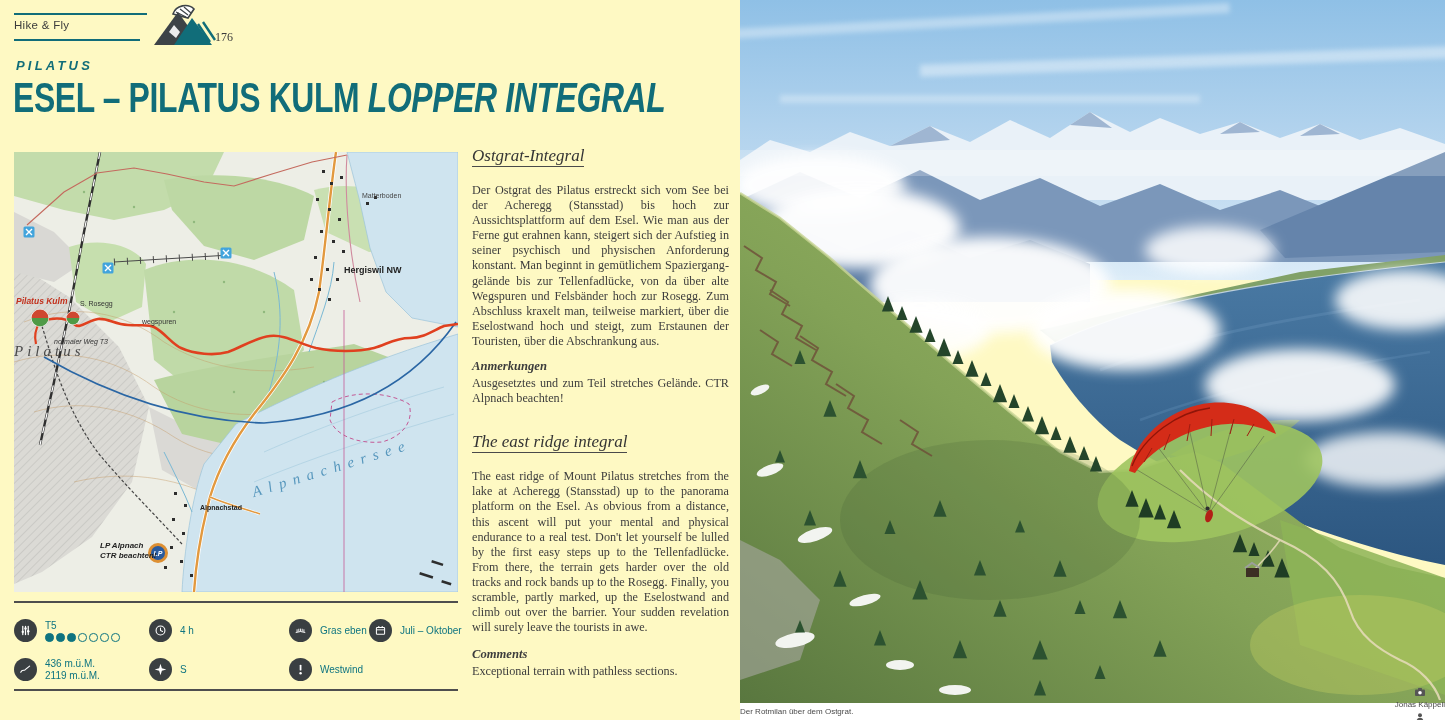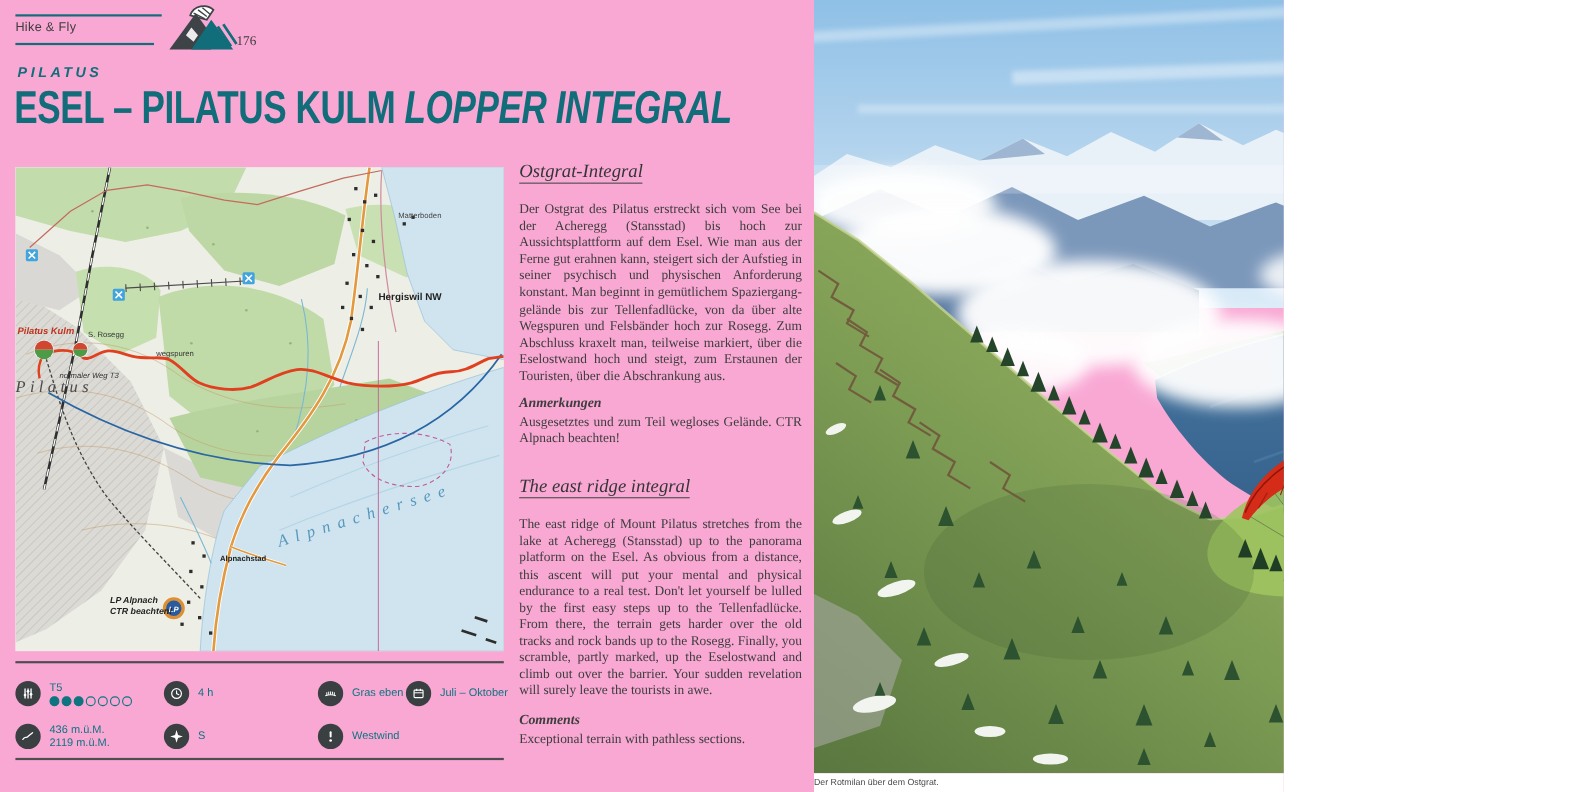--- a/index.html
+++ b/index.html
@@ -1,16 +1,16 @@
 <!DOCTYPE html>
 <html lang="de" style="--accent: #116d79; --label: #0e7480;"><head>
 <meta charset="utf-8">
 <style>
   html,body{margin:0;padding:0;background:#ffffff;}
-  #page{position:relative;width:1167px;height:720px;background:#f9a8d4;overflow:hidden;
+  #page{position:relative;width:1445px;height:720px;background:#fef9c3;overflow:hidden;
         font-family:"Liberation Sans",sans-serif;color:#3a3a3a;}
   
   .rule-teal{position:absolute;height:2px;background:var(--accent);}
   #brand{position:absolute;left:14px;top:19px;font-size:11.5px;color:#3c3c3c;letter-spacing:.3px;}
   #logo{position:absolute;left:136px;top:2px;}
   #pagenum{position:absolute;left:215px;top:30px;font-family:"Liberation Serif",serif;font-size:12px;color:#3a3a3a;}
   
   #kicker{position:absolute;left:16px;top:58px;color:var(--accent);font-size:13px;font-weight:bold;
           font-style:italic;letter-spacing:3.2px;}
   #title{position:absolute;left:13px;top:74px;color:var(--accent);font-size:42px;font-weight:bold;
@@ -227,21 +227,21 @@
         <text x="86" y="406" font-size="8" font-weight="bold" font-style="italic" fill="#222">CTR beachten!</text>
         <text x="240" y="345" font-size="15" font-style="italic" letter-spacing="7" fill="#5797bd" font-family="Liberation Serif,serif" transform="rotate(-17 240 345)">Alpnachersee</text>
       </g>
     </svg>
   </div>
 
   <div id="col">
     <h2 class="sec-head">Ostgrat-Integral</h2>
     <p class="body-txt" style="margin-top:16px;">Der Ostgrat des Pilatus erstreckt sich vom See bei der Acheregg (Stansstad) bis hoch zur Aussichtsplattform auf dem Esel. Wie man aus der Ferne gut erahnen kann, steigert sich der Aufstieg in seiner psychisch und physischen Anforderung konstant. Man beginnt in gemütlichem Spaziergang­gelände bis zur Tellenfadlücke, von da über alte Wegspuren und Felsbänder hoch zur Rosegg. Zum Abschluss kraxelt man, teilweise markiert, über die Eselostwand hoch und steigt, zum Erstaunen der Touristen, über die Abschrankung aus.</p>
     <p class="note-head" style="margin-top:10px;">Anmerkungen</p>
-    <p class="body-txt">Ausgesetztes und zum Teil wegloses Gelände. CTR Alpnach beachten!</p>
+    <p class="body-txt">Ausgesetztes und zum Teil stretches Gelände. CTR Alpnach beachten!</p>
 
     <h2 class="sec-head" style="margin-top:26px;text-align:right;">The east ridge integral</h2>
     <p class="body-txt" style="margin-top:16px;">The east ridge of Mount Pilatus stretches from the lake at Acheregg (Stansstad) up to the panorama platform on the Esel. As obvious from a distance, this ascent will put your mental and physical endurance to a real test. Don't let yourself be lulled by the first easy steps up to the Tellenfadlücke. From there, the terrain gets harder over the old tracks and rock bands up to the Rosegg. Finally, you scramble, partly marked, up the Eselostwand and climb out over the barrier. Your sudden revelation will surely leave the tourists in awe.</p>
     <p class="note-head" style="margin-top:12px;">Comments</p>
     <p class="body-txt">Exceptional terrain with pathless sections.</p>
   </div>
 
   <div class="rule-dark" style="top:601px;"></div>
 
   <div id="facts">

